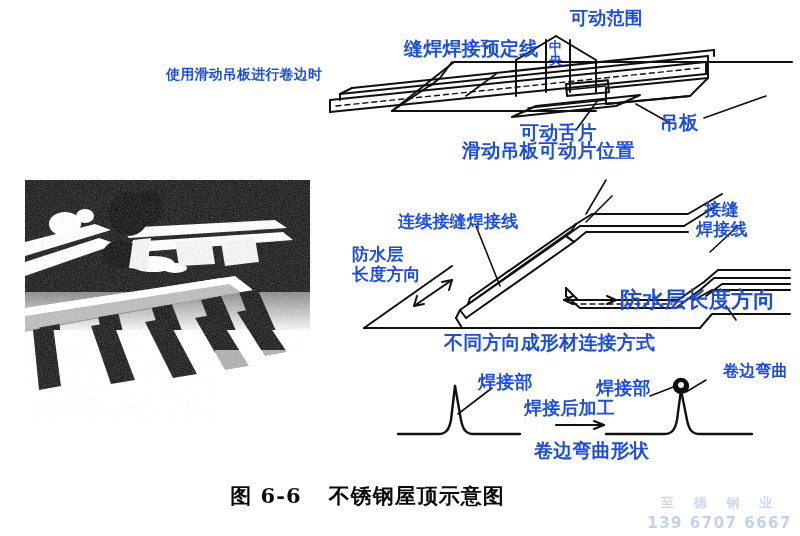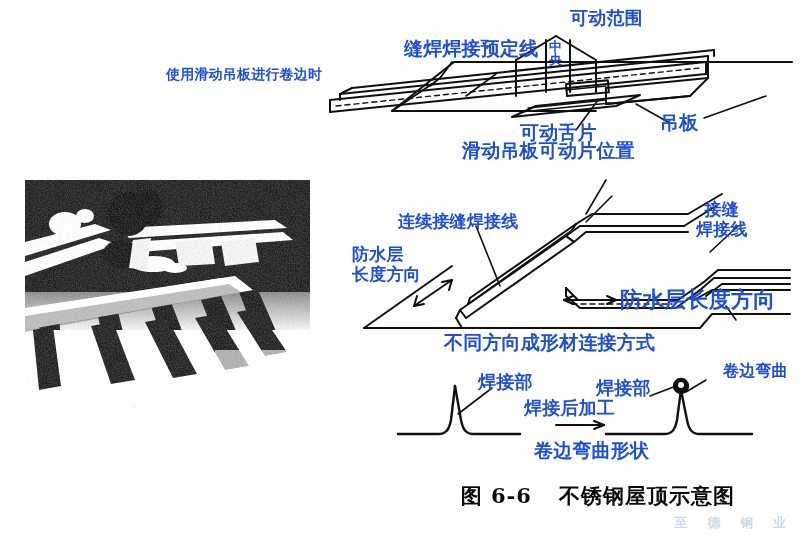--- a/index.html
+++ b/index.html
@@ -35,21 +35,21 @@
     left:25px;top:180px;width:285px;height:240px;
     background:#111;
     overflow:hidden;
     filter:contrast(1.25) grayscale(1);
   }
   #photo .grain{position:absolute;inset:0;}
 
   
   #caption-row{
     position:absolute;left:0;top:482px;width:735px;
-    text-align:right;
+    text-align:center;
   }
   #caption-row .capnum{
     font-size:21px;font-weight:700;letter-spacing:1px;
     font-family:"DejaVu Serif","Liberation Serif",serif;
   }
   #caption-row .captxt{
     font-size:21px;font-weight:700;letter-spacing:1px;margin-left:22px;
     font-family:"DejaVu Serif","Liberation Serif",serif;
   }
 
@@ -334,15 +334,16 @@
 
   <div class="lbl cn" style="left:486px;top:440px;font-size:19px;margin-left:48px;">卷边弯曲形状</div>
 
   <div id="caption-row">
     <span class="capnum">图 6-6</span>
     <span class="captxt">不锈钢屋顶示意图</span>
   </div>
 
   <div id="watermark">
     <span class="wm-name">至 德 钢 业</span>
+    <span class="wm-phone">139 6707 6667</span>
   </div>
 
 </div>
 
 </body></html>

